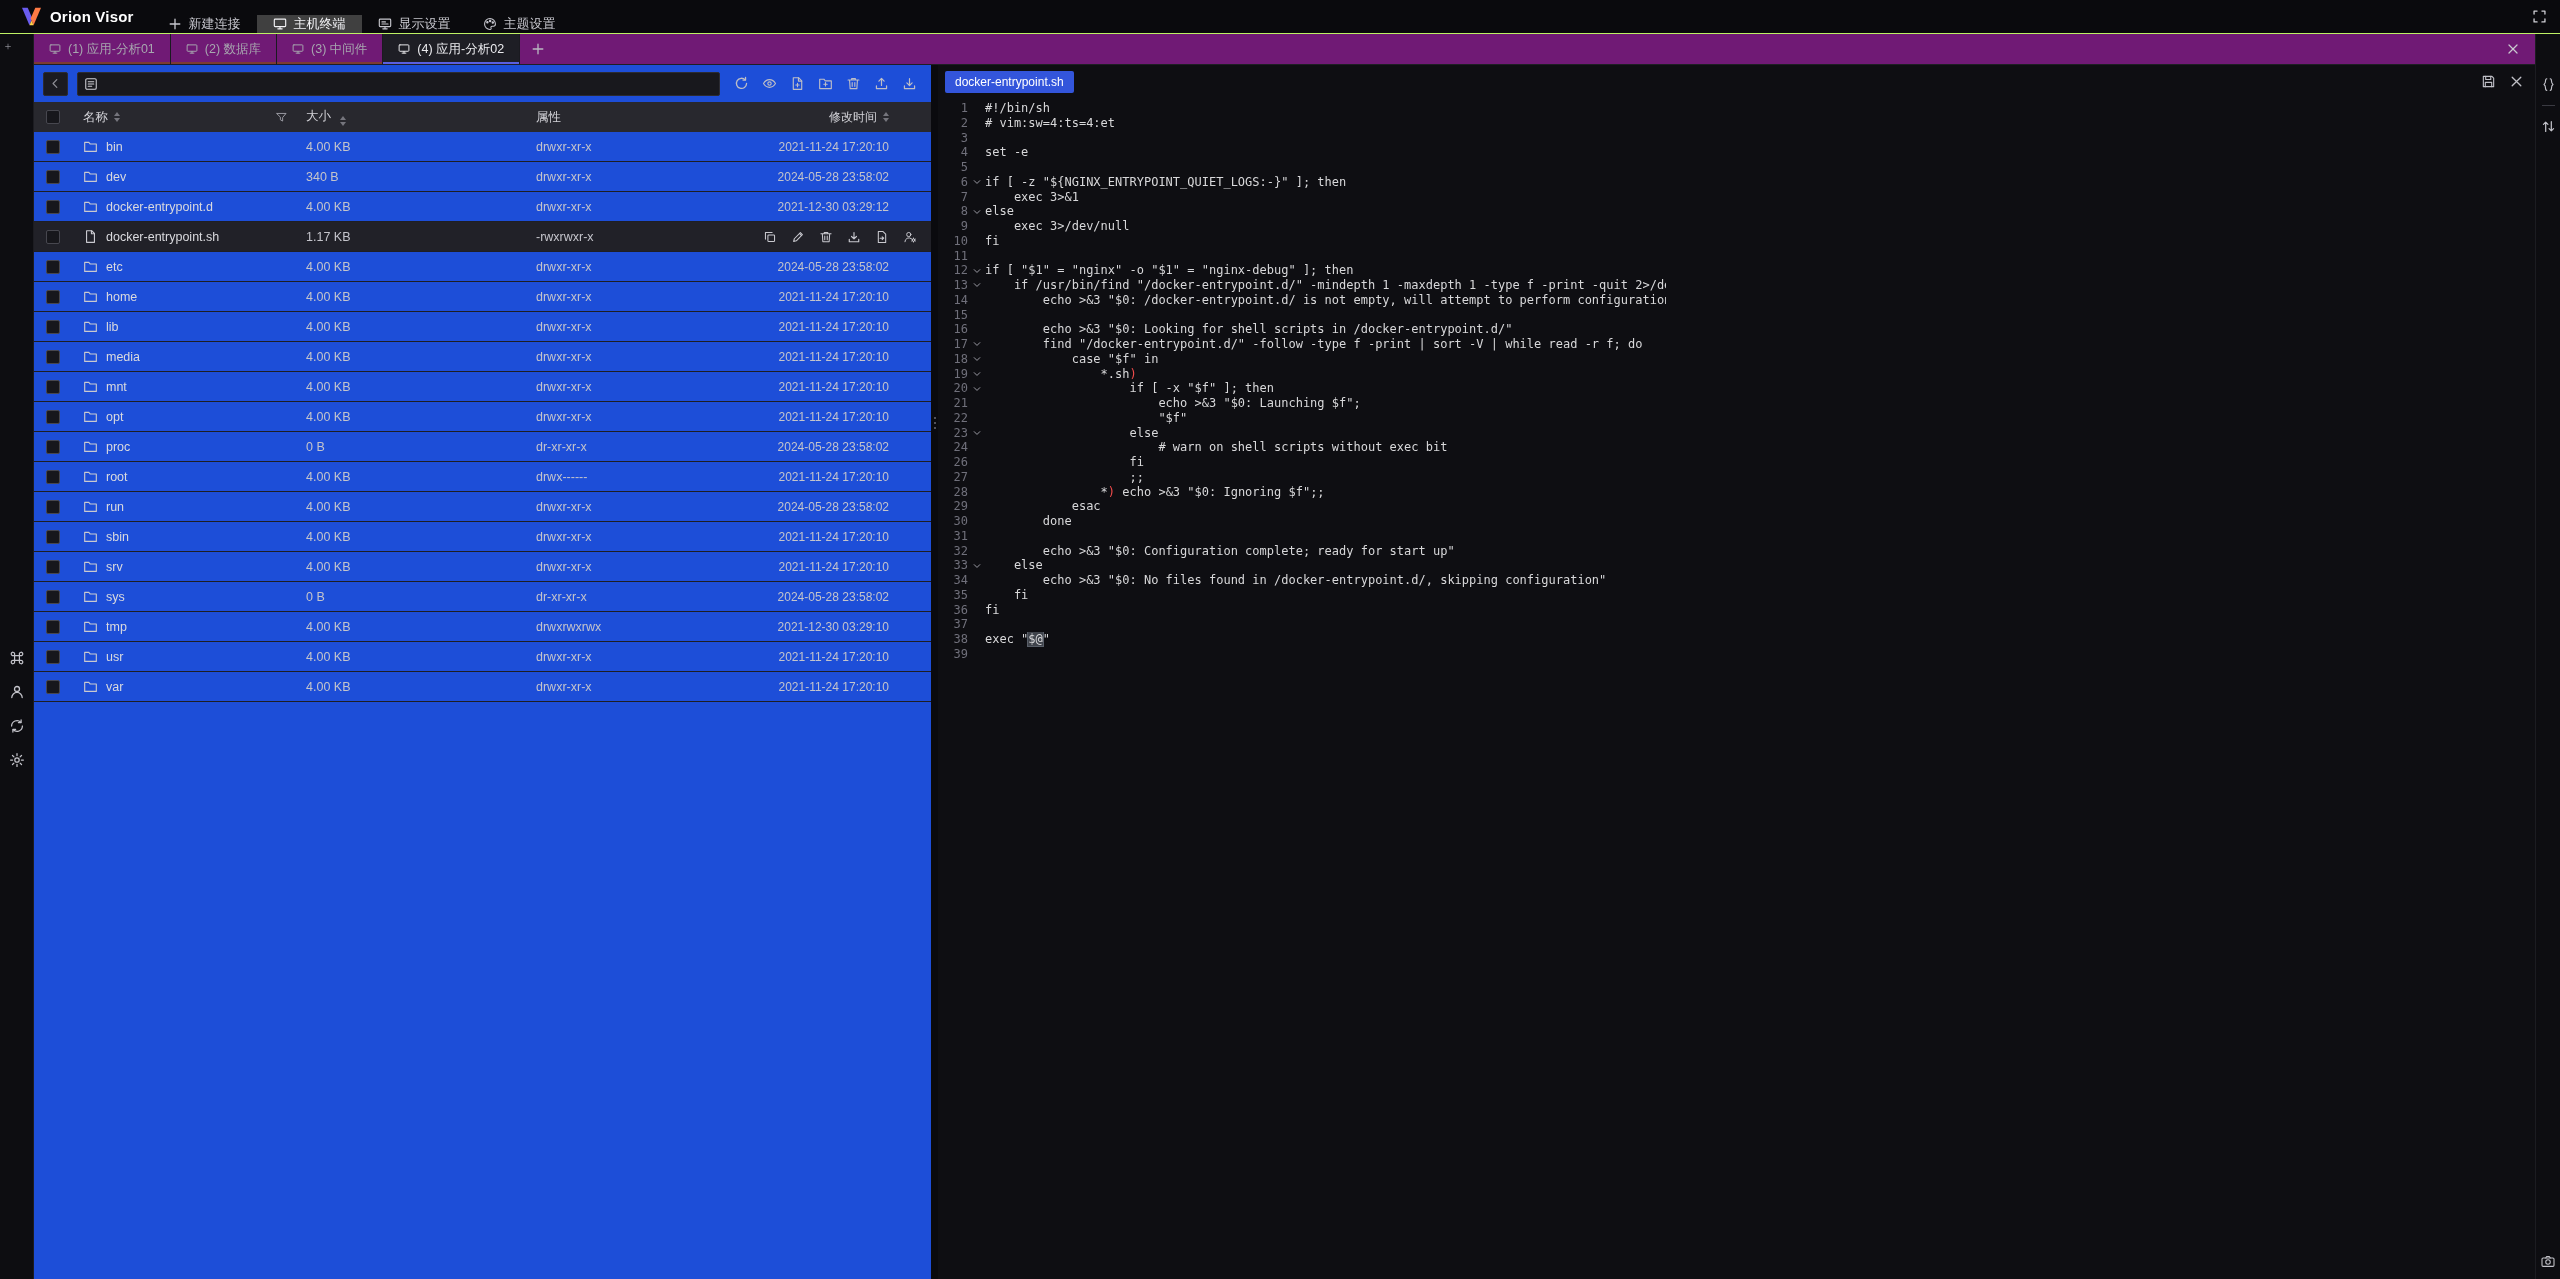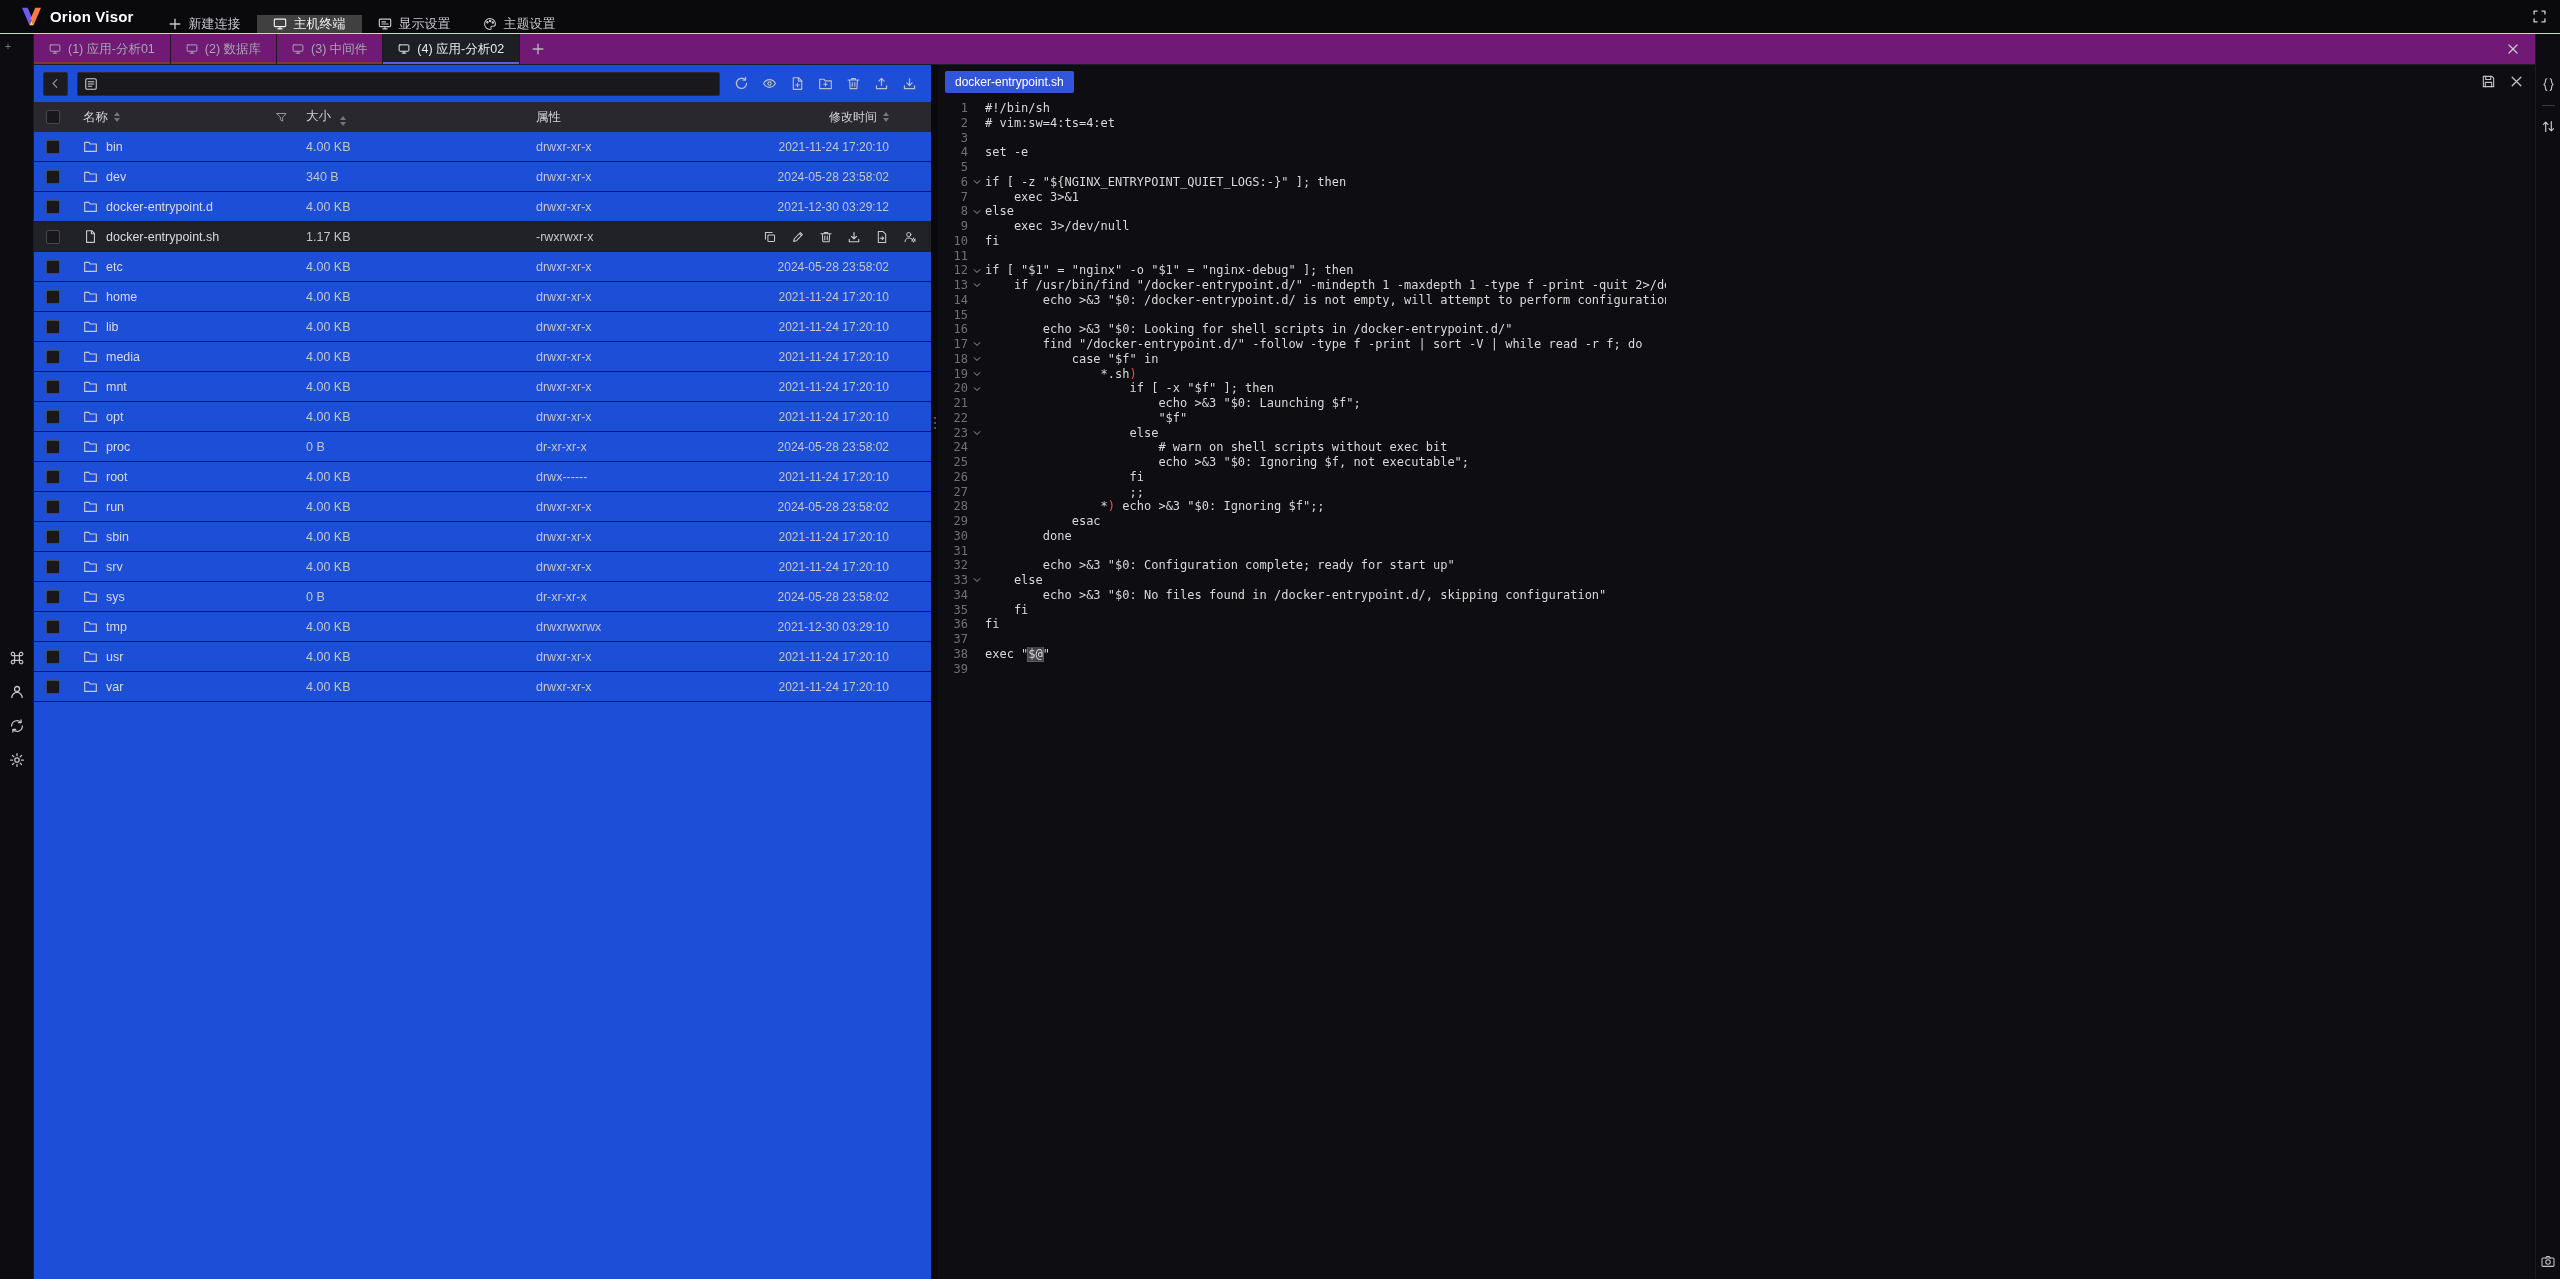--- a/index.html
+++ b/index.html
@@ -875,25 +875,20 @@
                   </svg>
                 </span>
                 <span class="ct"><span>                    else</span></span>
               </div>
               <div class="code-line">
                 <span class="ln">24</span>
                 <span class="fold"></span>
                 <span class="ct"><span>                        # warn on shell scripts without exec bit</span></span>
               </div>
               <div class="code-line">
-                <span class="ln">25</span>
-                <span class="fold"></span>
-                <span class="ct"><span>                        echo &gt;&amp;3 "$0: Ignoring $f, not executable";</span></span>
-              </div>
-              <div class="code-line">
                 <span class="ln">26</span>
                 <span class="fold"></span>
                 <span class="ct"><span>                    fi</span></span>
               </div>
               <div class="code-line">
                 <span class="ln">27</span>
                 <span class="fold"></span>
                 <span class="ct"><span>                    ;;</span></span>
               </div>
               <div class="code-line">

